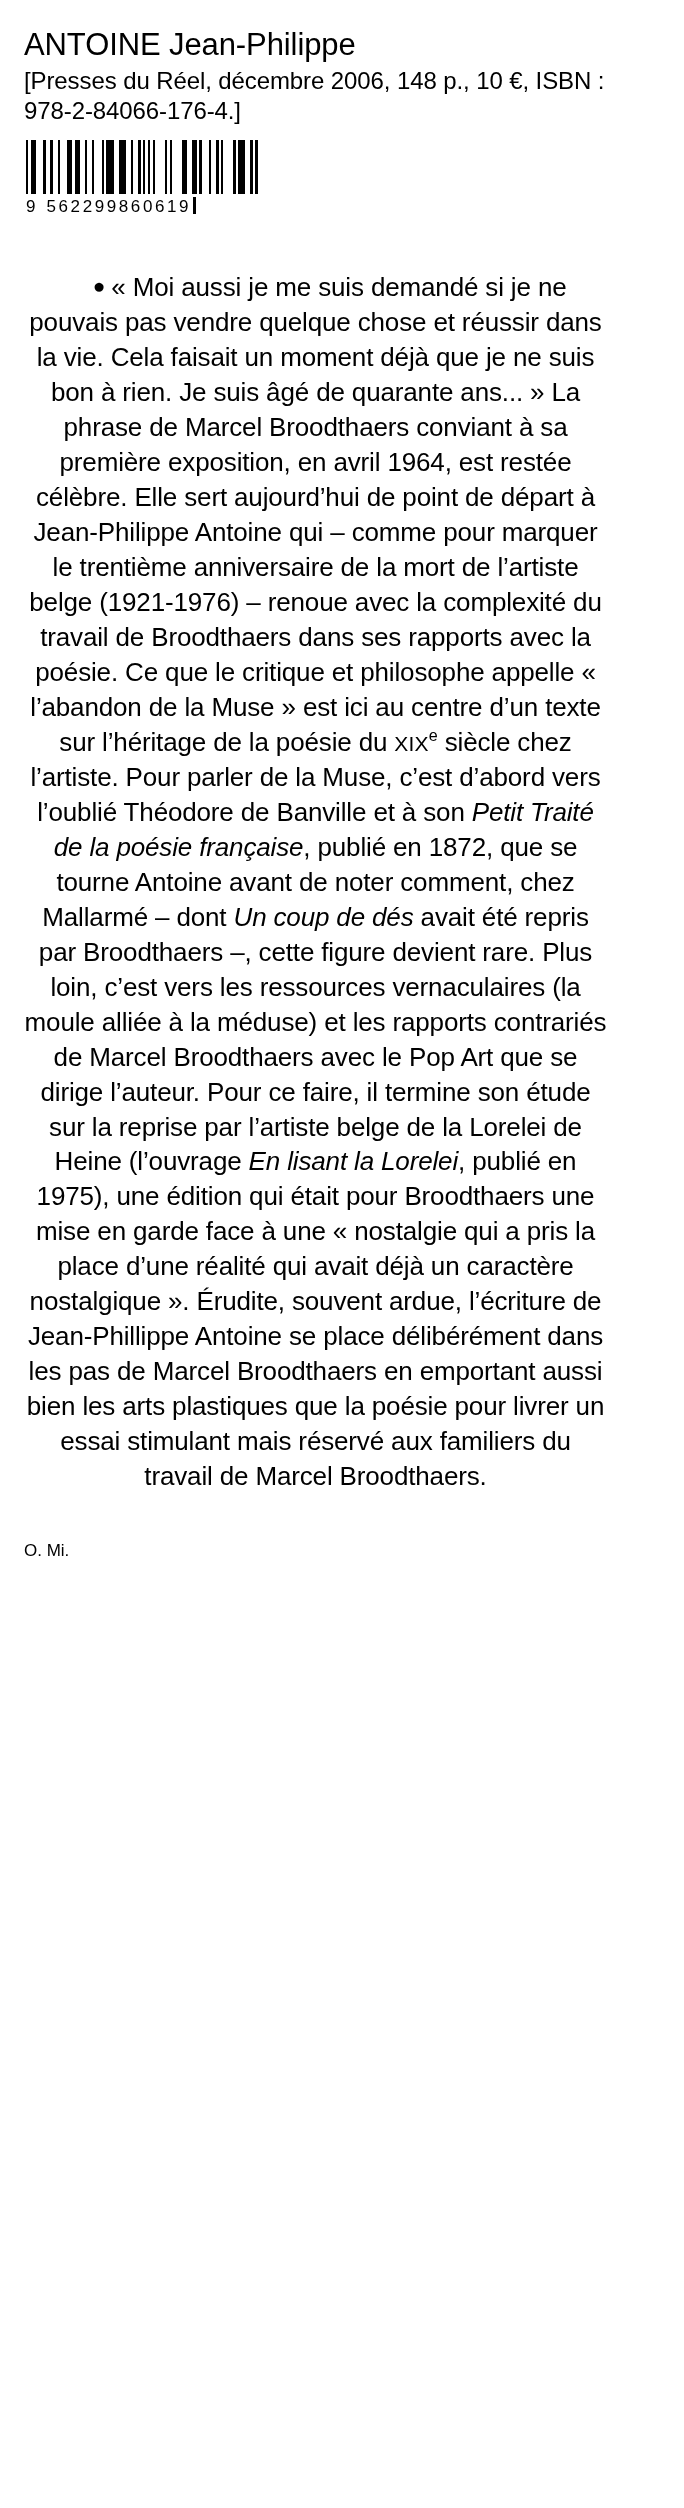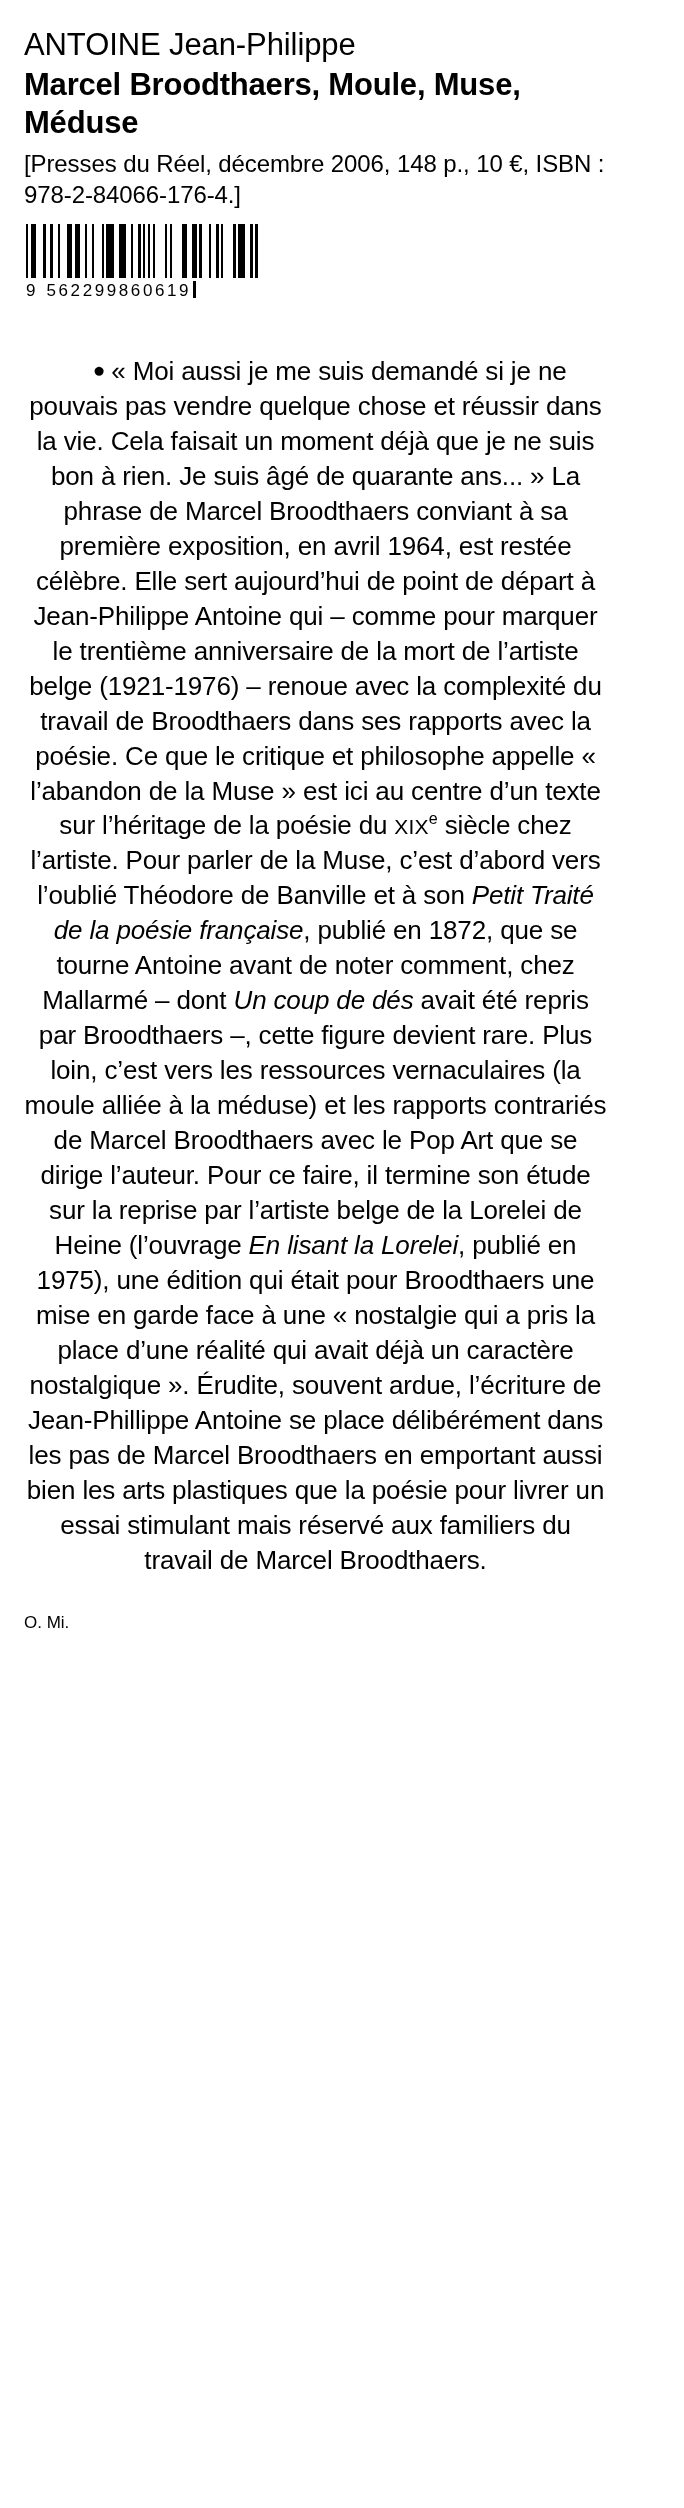--- a/index.html
+++ b/index.html
@@ -98,40 +98,40 @@
   }
   .bullet {
     font-size: 21px;
     line-height: 1;
     position: relative;
     top: -3px;
     margin-right: 6px;
   }
   .sig {
     font-size: 17px;
+    margin-top: 12px;
     letter-spacing: 0px;
   }
   i.it { font-style: italic; }
   .smallcaps {
     font-size: 21px;
     letter-spacing: 0.2px;
   }
   sup.ord {
     font-size: 0.62em;
     vertical-align: super;
     line-height: 0;
   }
 </style>
 </head>
 <body>
 
 <div class="page">
 
   <div class="author">ANTOINE Jean-Philippe</div>
-  <div class="title">Marcel Broodthaers, Moule, Muse, Méduse</div>
   <div class="pubinfo">[Presses du Réel, décembre 2006, 148 p., 10 €, ISBN : 978-2-84066-176-4.]</div>
 
   <div class="barcode-wrap">
     <div class="barcode-bars" id="barcode-bars">
         <i style="width: 2.44211px; background: rgb(0, 0, 0);"></i>
         <i style="width: 2.44211px; background: transparent;"></i>
         <i style="width: 2.44211px; background: rgb(0, 0, 0);"></i>
         <i style="width: 2.44211px; background: rgb(0, 0, 0);"></i>
         <i style="width: 7.32632px; background: transparent;"></i>
         <i style="width: 2.44211px; background: rgb(0, 0, 0);"></i>

